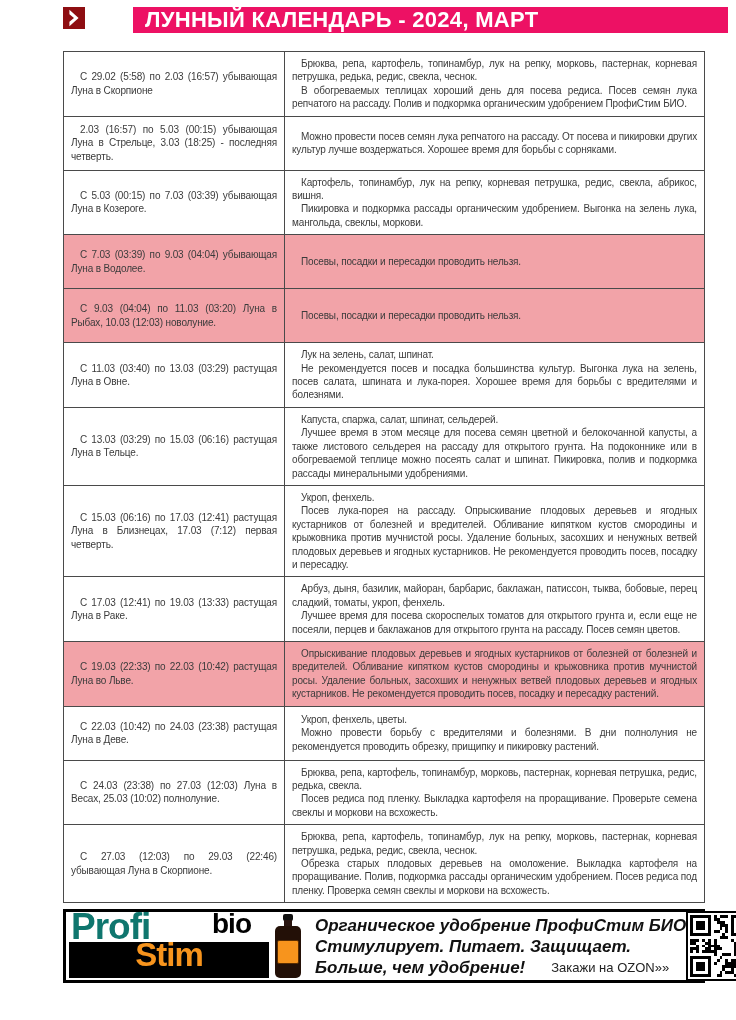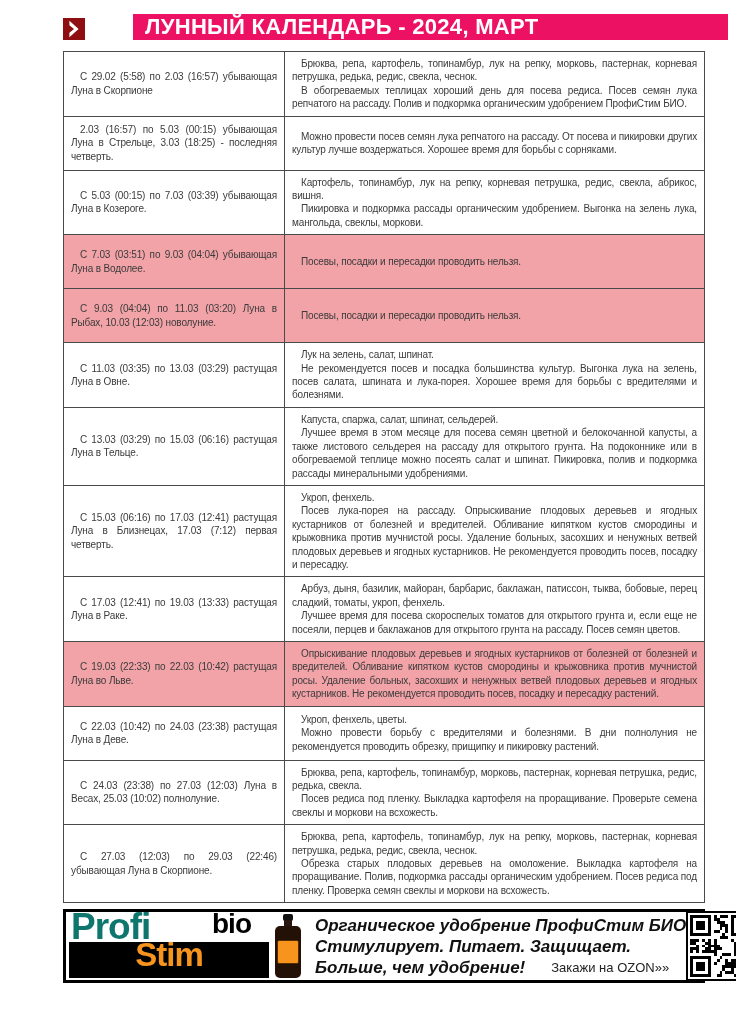--- a/index.html
+++ b/index.html
@@ -9,21 +9,21 @@
     --orange:#F7941D;
     --text:#3b3b3b;
     --border:#4a4a4a;
   }
   *{box-sizing:border-box;margin:0;padding:0;}
   html,body{width:736px;height:1020px;background:#fff;overflow:hidden;
     font-family:"Liberation Sans","DejaVu Sans",sans-serif;color:var(--text);}
   .page{position:relative;width:736px;height:1020px;padding:7px 31px 0 63px;}
 
   
-  .header{display:flex;align-items:flex-end;height:33px;margin-bottom:11px;gap:42px;}
+  .header{display:flex;align-items:flex-start;height:33px;margin-bottom:11px;gap:42px;}
   .arrow-box{width:37px;background:var(--arrow-bg);display:flex;align-items:center;justify-content:center;margin-right:6px;}
   .arrow-box svg{width:22px;height:22px;}
   .title-bar{background:var(--accent);flex:0 0 auto;width:595px;display:flex;align-items:center;padding-left:12px;}
   .title-bar h1{color:#fff;font-size:22px;font-weight:bold;letter-spacing:.3px;white-space:nowrap;}
 
   
   .cal-table{width:642px;border:1px solid var(--border);border-bottom:none;}
   .row{display:flex;border-bottom:1px solid var(--border);min-height:54px;}
   .row.highlighted{background:var(--highlight);}
   .cell{padding:5px 7px;font-size:10px;line-height:13.4px;letter-spacing:-0.15px;text-align:justify;}
@@ -93,39 +93,39 @@
           <p>С 5.03 (00:15) по 7.03 (03:39) убывающая Луна в Козероге.</p>
         </div>
       <div class="cell right">
           <p>Картофель, топинамбур, лук на репку, корневая петрушка, редис, свекла, абрикос, вишня.</p>
           <p>Пикировка и подкормка рассады органическим удобрением. Выгонка на зелень лука, мангольда, свеклы, моркови.</p>
         </div>
     </div>
 
     <div class="row highlighted">
       <div class="cell left">
-          <p>С 7.03 (03:51) по 9.03 (04:04)  убывающая Луна в Водолее.</p>
+          <p>С 7.03 (03:39) по 9.03 (04:04)  убывающая Луна в Водолее.</p>
         </div>
       <div class="cell right">
           <p>Посевы, посадки и пересадки проводить нельзя.</p>
         </div>
     </div>
 
     <div class="row highlighted">
       <div class="cell left">
           <p>С 9.03 (04:04)  по 11.03 (03:20) Луна в Рыбах, 10.03 (12:03) новолуние.</p>
         </div>
       <div class="cell right">
           <p>Посевы, посадки и пересадки проводить нельзя.</p>
         </div>
     </div>
 
     <div class="row">
       <div class="cell left">
-          <p>С 11.03 (03:35) по 13.03 (03:29) растущая Луна в Овне.</p>
+          <p>С 11.03 (03:40) по 13.03 (03:29) растущая Луна в Овне.</p>
         </div>
       <div class="cell right">
           <p>Лук на зелень, салат, шпинат.</p>
           <p>Не рекомендуется посев и посадка большинства культур. Выгонка лука на зелень, посев салата, шпината и лука-порея. Хорошее время для борьбы с вредителями и болезнями.</p>
         </div>
     </div>
 
     <div class="row">
       <div class="cell left">
           <p>С 13.03 (03:29) по 15.03 (06:16) растущая Луна в Тельце.</p>

